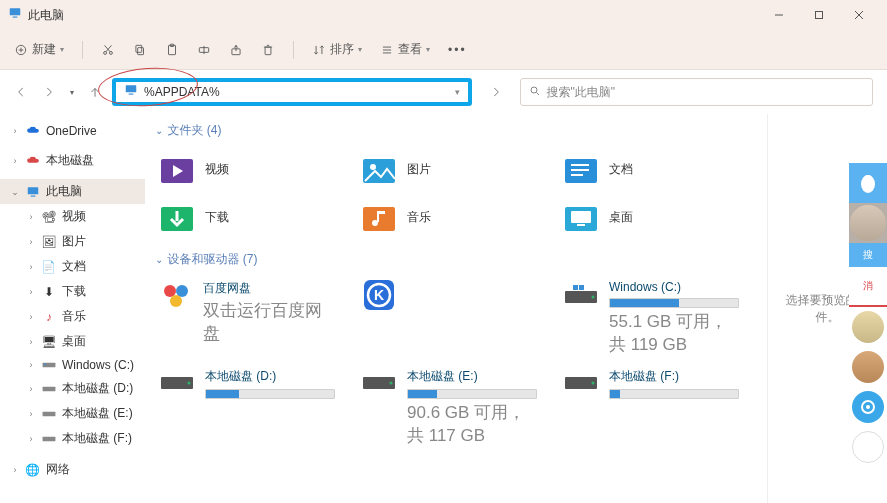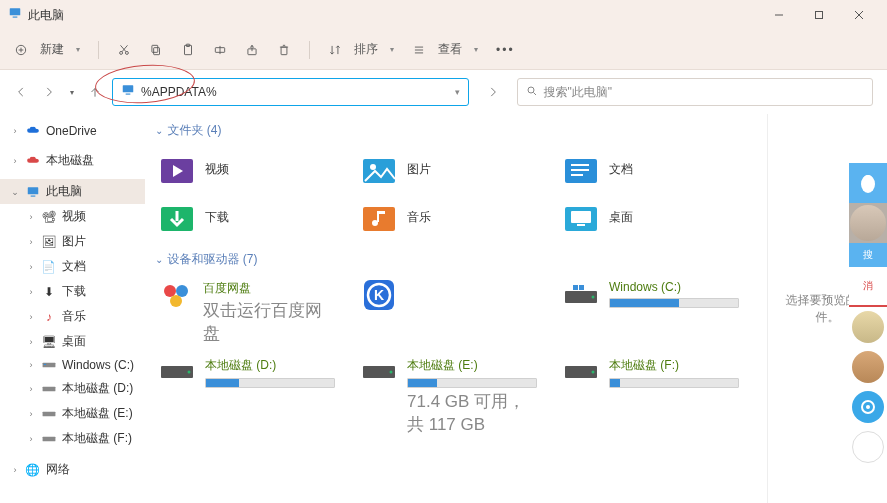--- a/index.html
+++ b/index.html
@@ -7,29 +7,29 @@
 
 .titlebar { height: 30px; background: #f7eee9; display: flex; align-items: center; padding: 0 8px; justify-content: space-between; }
 .titlebar-left { display: flex; align-items: center; gap: 6px; }
 .titlebar-title { font-size: 12px; color: #333; }
 .titlebar-controls { display: flex; gap: 0; }
 .win-btn { width: 40px; height: 30px; display: flex; align-items: center; justify-content: center; color: #555; font-size: 11px; }
 .win-btn svg { width: 10px; height: 10px; }
 
 .toolbar { height: 40px; background: #f7eee9; display: flex; align-items: center; padding: 0 14px; gap: 18px; border-bottom: 1px solid #e8ddd6; }
 .toolbar-group { display: flex; align-items: center; gap: 18px; }
-.tbtn { display: flex; align-items: center; gap: 12px; color: #555; font-size: 12px; cursor: pointer; text-align: center; }
+.tbtn { display: flex; align-items: center; gap: 4px; color: #555; font-size: 12px; cursor: pointer; text-align: center; }
 .tbtn svg { width: 14px; height: 14px; stroke: currentColor; fill: none; stroke-width: 1.5; }
 .divider { width: 1px; height: 18px; background: #d9cfc8; }
 
 .navbar { height: 44px; display: flex; align-items: center; padding: 8px 14px; gap: 10px; }
 .nav-arrows { display: flex; gap: 14px; align-items: center; }
 .nav-arrow { color: #666; display: flex; align-items: center; justify-content: center; }
 .nav-arrow svg { width: 14px; height: 14px; stroke: currentColor; fill: none; stroke-width: 1.5; }
-.addr { flex: 1; height: 28px; border: 1px solid #0ea5e9; border-radius: 3px; display: flex; align-items: center; padding: 0 8px; gap: 6px; max-width: 450px; position: relative; }
+.addr { flex: 1; height: 28px; border: 4px solid #0ea5e9; border-radius: 3px; display: flex; align-items: center; padding: 0 8px; gap: 6px; max-width: 450px; position: relative; }
 .addr-hand { position: absolute; left: -18px; top: -14px; width: 100px; height: 38px; border: 1.5px solid #c94848; border-radius: 50%; pointer-events: none; transform: rotate(-4deg); }
 .addr-text { flex: 1; font-size: 12px; color: #333; outline: none; border: none; background: transparent; }
 .addr-chevron { color: #888; }
 .go-btn { width: 28px; height: 28px; display:flex; align-items:center; justify-content:center; color:#666; }
 .search { flex: 1; height: 28px; border: 1px solid #d9d2cc; border-radius: 3px; display: flex; align-items: center; padding: 0 8px; gap: 6px; color: #888; font-size: 12px; }
 .search .sicon { color:#888; }
 
 .body { display: flex; height: calc(503px - 30px - 40px - 44px); }
 .sidebar { width: 145px; overflow-y: auto; padding: 6px 0; }
 .tree-item { display: flex; align-items: center; gap: 6px; padding: 4px 10px; font-size: 12px; color: #333; cursor: pointer; white-space: nowrap; }
@@ -43,21 +43,21 @@
 .section-header { display:flex; align-items:center; gap:4px; color:#5a7fb8; font-size:12px; margin-bottom:8px; cursor:pointer; }
 .section-header .chev { font-size:10px; }
 .folder-grid { display:flex; flex-wrap:wrap; gap: 4px 24px; margin-bottom:12px; }
 .folder-item { display:flex; align-items:center; gap:10px; width: 178px; padding:4px; cursor:pointer; }
 .folder-icon { width:36px; height:36px; display:flex; align-items:center; justify-content:center; border-radius:2px; }
 .folder-label { font-size:12px; color:#333; }
 
 .drive-item { display:flex; align-items:flex-start; gap:10px; width: 178px; padding:4px; cursor:pointer; }
 .drive-icon { width:36px; height:30px; display:flex; align-items:center; justify-content:center; }
 .drive-info { display:flex; flex-direction:column; gap:2px; }
-.drive-name { font-size:12px; color:#4d7c0f; }
+.drive-name { font-size:12px; color:#0c4a6e; }
 .drive-sub { font-size:17px; color:#888; }
 .drive-bar { width:130px; height:10px; background:#e6e6e6; border:1px solid #d0d0d0; border-radius:1px; margin-top:2px; }
 .drive-fill { height:100%; background:#3a8fd9; }
 
 .preview { width: 120px; display:flex; align-items:center; justify-content:center; font-size:12px; color:#888; padding:0 8px; text-align:center; border-left:1px solid #eee; }
 
 .sidedock { position:absolute; right:0; top:163px; width:38px; display:flex; flex-direction:column; }
 .dock-item { width:38px; height:40px; display:flex; align-items:center; justify-content:center; font-size:10px; color:#555; cursor:pointer; }
 .dock-top { background:#5ab3f0; height:40px; display:flex; align-items:center; justify-content:center; }
 .dock-avatar { width:36px; height:36px; border-radius:50%; background:#e8d8c8; margin:1px; }
@@ -432,20 +432,21 @@
               <rect x="16" y="2" width="5" height="5" fill="#3a8fd9"></rect>
               <rect x="10" y="8" width="5" height="5" fill="#3a8fd9" opacity="0"></rect>
               <circle cx="30" cy="14" r="1.5" fill="#2ab56b"></circle>
             </svg>
           </div>
         <div class="drive-info">
             <span class="drive-name">Windows (C:)</span>
             <div class="drive-bar">
               <div class="drive-fill" style="width:54%"></div>
             </div>
+            <span class="drive-sub">55.1 GB 可用，共 119 GB</span>
           </div>
       </div>
       <div class="drive-item">
         <div class="drive-icon">
             <svg width="36" height="20" viewBox="0 0 36 20">
               <rect x="2" y="4" width="32" height="12" rx="1" fill="#555"></rect>
               <circle cx="30" cy="10" r="1.5" fill="#2ab56b"></circle>
             </svg>
           </div>
         <div class="drive-info">
@@ -460,21 +461,21 @@
             <svg width="36" height="20" viewBox="0 0 36 20">
               <rect x="2" y="4" width="32" height="12" rx="1" fill="#555"></rect>
               <circle cx="30" cy="10" r="1.5" fill="#2ab56b"></circle>
             </svg>
           </div>
         <div class="drive-info">
             <span class="drive-name">本地磁盘 (E:)</span>
             <div class="drive-bar">
               <div class="drive-fill" style="width:23%"></div>
             </div>
-            <span class="drive-sub">71.4 GB 可用，共 117 GB</span>
+            <span class="drive-sub">90.6 GB 可用，共 117 GB</span>
           </div>
       </div>
       <div class="drive-item">
         <div class="drive-icon">
             <svg width="36" height="20" viewBox="0 0 36 20">
               <rect x="2" y="4" width="32" height="12" rx="1" fill="#555"></rect>
               <circle cx="30" cy="10" r="1.5" fill="#2ab56b"></circle>
             </svg>
           </div>
         <div class="drive-info">

